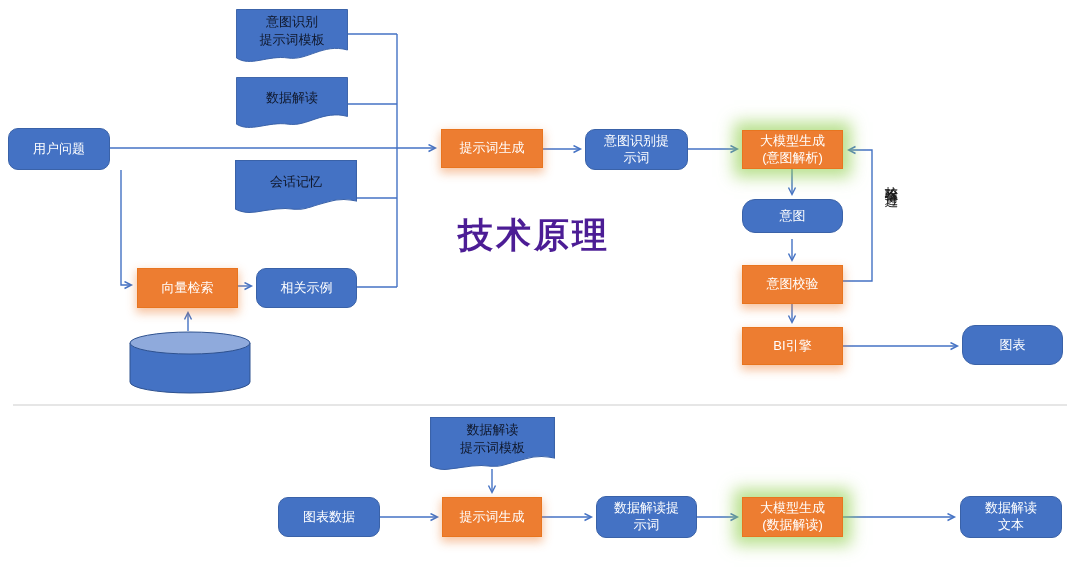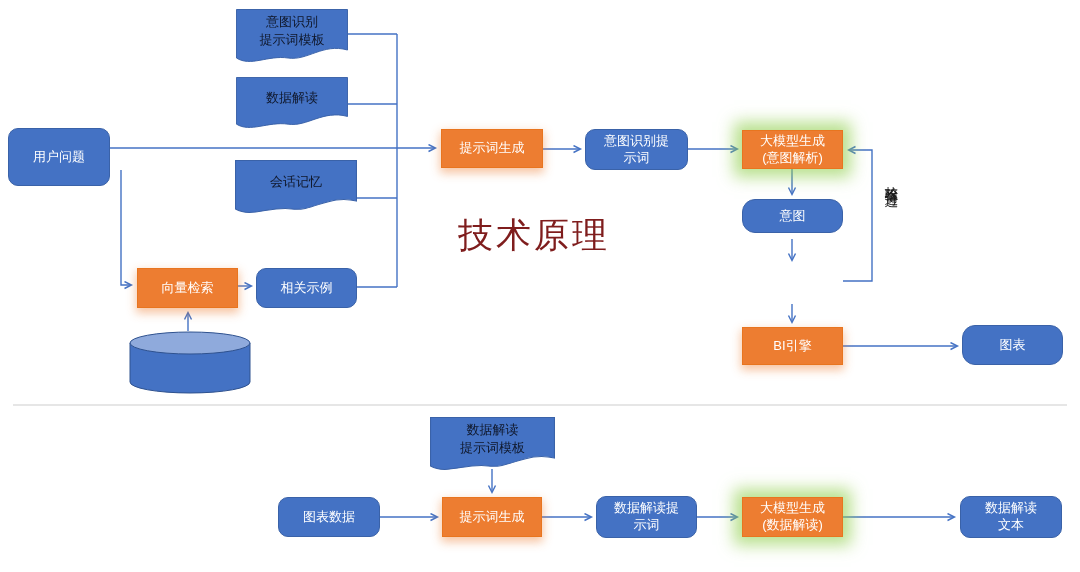--- a/index.html
+++ b/index.html
@@ -32,21 +32,21 @@
     color:#0f172a;font-size:13px;line-height:1.35;text-align:center;
   }
   .cylnode{position:absolute;}
   .cylnode .cylshape{position:absolute;left:0;top:0;width:100%;height:100%;}
   .cylnode .lbl{
     position:absolute;left:0;top:16px;width:100%;height:calc(100% - 16px);
     display:flex;align-items:center;justify-content:center;
     color:#fff;font-size:14px;text-align:center;
   }
   
-  #n-user-question{left:8px;top:128px;width:102px;height:58px;}
+  #n-user-question{left:8px;top:128px;width:102px;height:42px;}
   #n-doc-intent-tpl{left:236px;top:9px;width:112px;height:53px;}
   #n-doc-kg{left:236px;top:77px;width:112px;height:51px;}
   #n-doc-session{left:235px;top:160px;width:122px;height:53px;}
   #n-vector-search{left:137px;top:268px;width:101px;height:40px;}
   #n-related-examples{left:256px;top:268px;width:101px;height:40px;}
   #n-example-lib{left:128px;top:331px;width:124px;height:64px;}
   #n-prompt-gen1{left:441px;top:129px;width:102px;height:39px;}
   #n-intent-prompt{left:585px;top:129px;width:103px;height:41px;}
   #n-llm-intent{left:742px;top:130px;width:101px;height:39px;}
   #n-intent{left:742px;top:199px;width:101px;height:34px;}
@@ -54,21 +54,21 @@
   #n-bi-engine{left:742px;top:327px;width:101px;height:38px;}
   #n-chart{left:962px;top:325px;width:101px;height:40px;}
   #n-chart-data{left:278px;top:497px;width:102px;height:40px;}
   #n-doc-data-tpl{left:430px;top:417px;width:125px;height:53px;}
   #n-prompt-gen2{left:442px;top:497px;width:100px;height:40px;}
   #n-data-prompt{left:596px;top:496px;width:101px;height:42px;}
   #n-llm-data{left:742px;top:497px;width:101px;height:40px;}
   #n-data-text{left:960px;top:496px;width:102px;height:42px;}
   #diagram-title{
     position:absolute;left:458px;top:212px;width:180px;
-    font-size:35px;font-weight:400;color:#7f1d1d;letter-spacing:3px;
+    font-size:35px;font-weight:700;color:#4c1d95;letter-spacing:3px;
   }
   #edge-label-check-fail{
     position:absolute;left:882px;top:175px;height:90px;
     writing-mode:vertical-rl;color:#1b1b1b;font-size:13.5px;letter-spacing:2px;
   }
   #section-divider{
     position:absolute;left:13px;top:404px;width:1054px;height:0;
     border-top:2px solid #E6E6E6;
   }
   #connectors{position:absolute;left:0;top:0;width:1080px;height:572px;pointer-events:none;}
@@ -160,20 +160,23 @@
 
   <div class="node orange glow-green" id="n-llm-intent">
     <span class="lbl">大模型生成
 (意图解析)</span>
   </div>
 
   <div class="node blue round-lg" id="n-intent">
     <span class="lbl">意图</span>
   </div>
 
+  <div class="node orange" id="n-intent-check">
+    <span class="lbl">意图校验</span>
+  </div>
 
   <div class="node orange" id="n-bi-engine">
     <span class="lbl">BI引擎</span>
   </div>
 
   <div class="node blue round-lg" id="n-chart">
     <span class="lbl">图表</span>
   </div>
 
   <div id="edge-label-check-fail">校验不通过</div>

